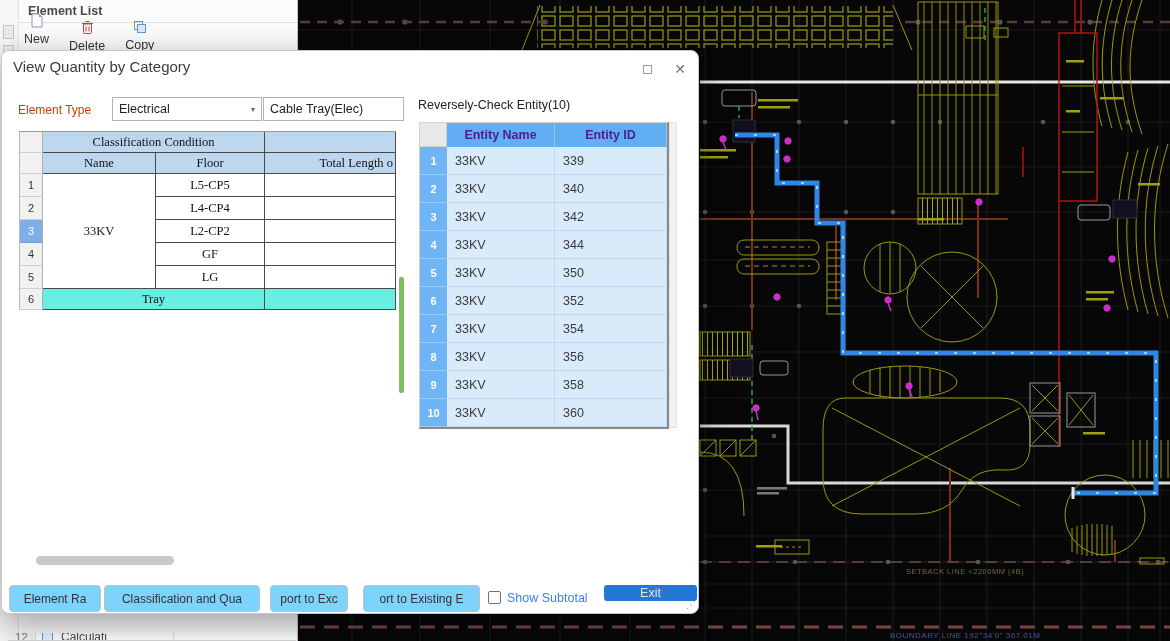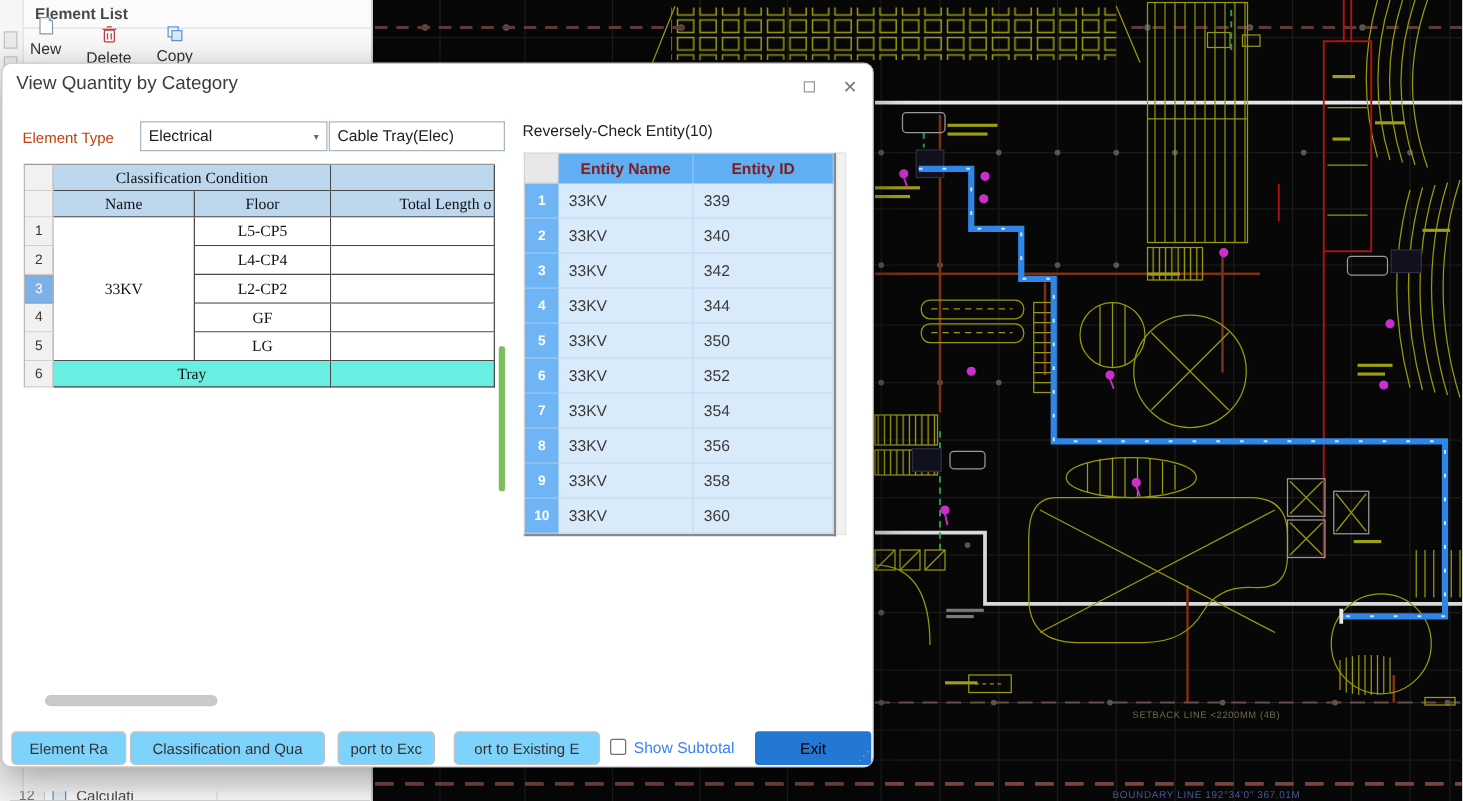--- a/index.html
+++ b/index.html
@@ -57,39 +57,39 @@
 
   .green-bar{position:absolute;left:397px;top:226px;width:5px;height:116px;
              background:var(--green-bar,#7dbe5e);border-radius:2px;}
 
   
   .ent-title{position:absolute;left:416px;top:47px;font-size:12.5px;color:#222;}
   .ent-table{position:absolute;left:417px;top:71px;display:grid;
              grid-template-columns:27px 108px 112px;
              grid-template-rows:24px repeat(10,28px);
              border:1px solid #d2d2d2;border-right:2px solid #8a8a8a;border-bottom:2px solid #8a8a8a;}
-  .eh{background:var(--table-header-blue,#62aef2);color:#7f1d1d;font-weight:bold;font-size:12.5px;
+  .eh{background:var(--table-header-blue,#62aef2);color:#4c1d95;font-weight:bold;font-size:12.5px;
       display:flex;align-items:center;justify-content:center;border-right:1px solid #8fc3f5;box-sizing:border-box;}
   .ecorner{background:#e8e8e8;border-right:1px solid #d0d0d0;border-bottom:1px solid #d0d0d0;box-sizing:border-box;}
   .en{background:var(--row-num-blue,#6fb5f5);color:#fff;font-size:11px;font-weight:bold;
       display:flex;align-items:center;justify-content:center;border-bottom:1px solid #9ec9f2;box-sizing:border-box;}
   .ec{background:var(--row-bg-blue,#d9eafb);color:#3a3a3a;font-size:12.5px;display:flex;align-items:center;
       padding-left:8px;border-bottom:1px solid #c2d8ee;border-right:1px solid #c2d8ee;box-sizing:border-box;}
   .ent-scroll{position:absolute;left:667px;top:71px;width:8px;height:306px;background:#f2f2f2;border:1px solid #e4e4e4;box-sizing:border-box;}
 
   .hscroll{position:absolute;left:34px;top:505px;width:138px;height:9px;background:#c9c9c9;border-radius:4.5px;}
 
   
   .fbtn{position:absolute;top:534px;height:27px;background:#7dd3fc;border:1px solid #c2c2c2;border-radius:4px;
         font-size:12px;color:#333;display:flex;align-items:center;justify-content:center;
         box-sizing:border-box;overflow:hidden;white-space:nowrap;padding:0 4px;}
   .chk{position:absolute;left:486px;top:540px;width:13px;height:13px;border:1px solid #707070;border-radius:2px;background:#fff;box-sizing:border-box;}
   .chk-label{position:absolute;left:505px;top:540px;font-size:12.5px;color:#3b82f6;}
-  .exit-btn{position:absolute;left:602px;top:534px;width:93px;height:27px;background:var(--accent-blue,#2577d4);
-            color:#000000;border-radius:3px;font-size:12.5px;display:flex;align-items:center;justify-content:center;}
+  .exit-btn{position:absolute;left:602px;top:534px;width:93px;height:16px;background:var(--accent-blue,#2577d4);
+            color:#e5e5e5;border-radius:3px;font-size:12.5px;display:flex;align-items:center;justify-content:center;}
   .grip{position:absolute;left:684px;top:548px;font-size:10px;color:#9a9a9a;}
 
   .cad-svg{position:absolute;left:298px;top:0;}
 </style>
 </head>
 <body>
 
 <div class="stage">
 
   <svg class="cad-svg" width="872" height="641" viewBox="298 0 872 641" xmlns="http://www.w3.org/2000/svg">

